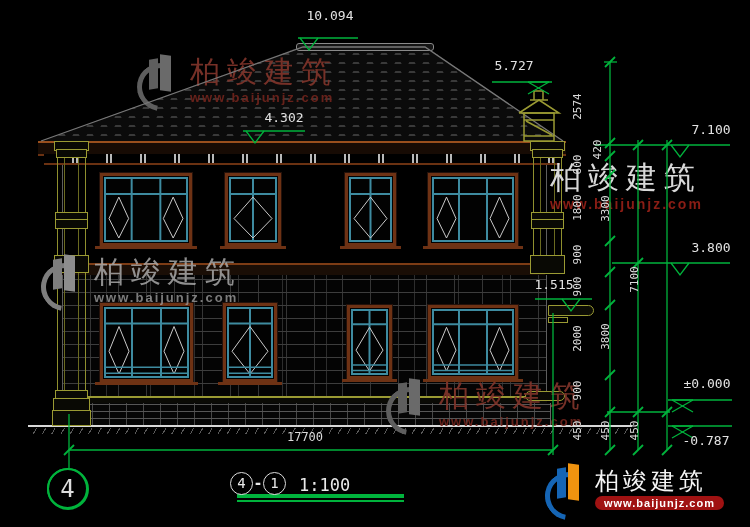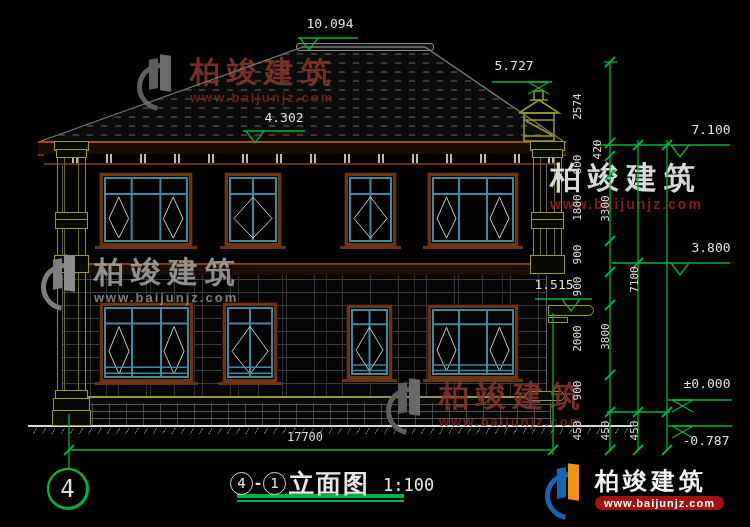--- a/index.html
+++ b/index.html
@@ -76,21 +76,21 @@
     align-items:center;justify-content:center;font-size:14px;font-family:"DejaVu Sans Mono",monospace;}
   .tdash{font-size:18px;margin:0 -1px;font-weight:bold;}
   .tname{font-size:25px;font-weight:bold;letter-spacing:2px;}
   .tscale{font-size:17px;font-family:"DejaVu Sans Mono",monospace;margin-left:10px;margin-top:4px;}
   .gbubble{left:47px;top:468px;width:41px;height:41px;border:2px solid #00b33c;border-radius:50%;
     color:#ddd;font-size:24px;display:flex;align-items:center;justify-content:center;z-index:6;
     font-family:"DejaVu Sans Mono",monospace;box-sizing:border-box;}
 
   
   .wm{position:absolute;display:flex;align-items:center;gap:8px;z-index:4;pointer-events:none;}
-  .wm .nm{font-weight:bold;letter-spacing:7px;line-height:1;white-space:nowrap;}
+  .wm .nm{font-weight:normal;letter-spacing:7px;line-height:1;white-space:nowrap;}
   .wm .ur{font-weight:bold;letter-spacing:2px;font-size:13px;margin-top:3px;white-space:nowrap;}
   .wm-maroon .nm{color:rgba(128,52,42,.92);font-size:30px;}
   .wm-maroon .ur{color:rgba(112,36,28,.92);}
   .wm-gray .nm{color:rgba(175,175,175,.82);font-size:30px;}
   .wm-gray .ur{color:rgba(158,158,158,.78);}
   .wm-white .nm{color:#d9d9d9;font-size:31px;}
   .wm-white .ur{color:#8a1d15;font-size:14px;}
   .wm-badge{z-index:8;gap:5px;}
   .wm-badge .nm{color:#f5f5f5;font-size:24px;letter-spacing:4px;text-shadow:1px 1px 2px #000,-1px -1px 2px #000;}
   .wm-badge .ur{background:#a01212;color:#fff;font-size:11px;padding:1px 9px;border-radius:9px;
@@ -219,35 +219,34 @@
       <span class="dimtext rot" style="left: 555px; top: 281px;">900</span>
       <span class="dimtext rot" style="left: 555px; top: 333px;">2000</span>
       <span class="dimtext rot" style="left: 555px; top: 385px;">900</span>
       <span class="dimtext rot" style="left: 555px; top: 425px;">450</span>
       <span class="dimtext rot" style="left: 583px; top: 203px;">3300</span>
       <span class="dimtext rot" style="left: 583px; top: 331px;">3800</span>
       <span class="dimtext rot" style="left: 583px; top: 425px;">450</span>
       <span class="dimtext rot" style="left: 612px; top: 274px;">7100</span>
       <span class="dimtext rot" style="left: 612px; top: 425px;">450</span>
       <span class="bigdim" style="left: 263px; top: 430px;">17700</span>
-      <span class="leveltext" style="left: 288px; top: 17px;">10.094</span>
+      <span class="leveltext" style="left: 288px; top: 9px;">10.094</span>
       <span class="leveltext" style="left: 472px; top: 59px;">5.727</span>
       <span class="leveltext" style="left: 242px; top: 111px;">4.302</span>
       <span class="leveltext" style="left: 512px; top: 278px;">1.515</span>
       <span class="leveltext" style="left: 669px; top: 123px;">7.100</span>
       <span class="leveltext" style="left: 669px; top: 241px;">3.800</span>
       <span class="leveltext" style="left: 665px; top: 377px;">±0.000</span>
       <span class="leveltext" style="left: 664px; top: 434px;">-0.787</span>
     </div>
 
   <div class="abs titlebar">
     <span class="axis-c">4</span>
     <span class="tdash">-</span>
     <span class="axis-c">1</span>
-    <span class="tname">立面图</span>
     <span class="tscale">1:100</span>
   </div>
   <div class="abs gbubble">4</div>
 
   <div id="wms">
       <div class="wm wm-maroon" style="left: 136px; top: 52px;">
         <span class="lg">
           <i class="arc"></i>
           <i class="b1"></i>
           <i class="b2"></i>

